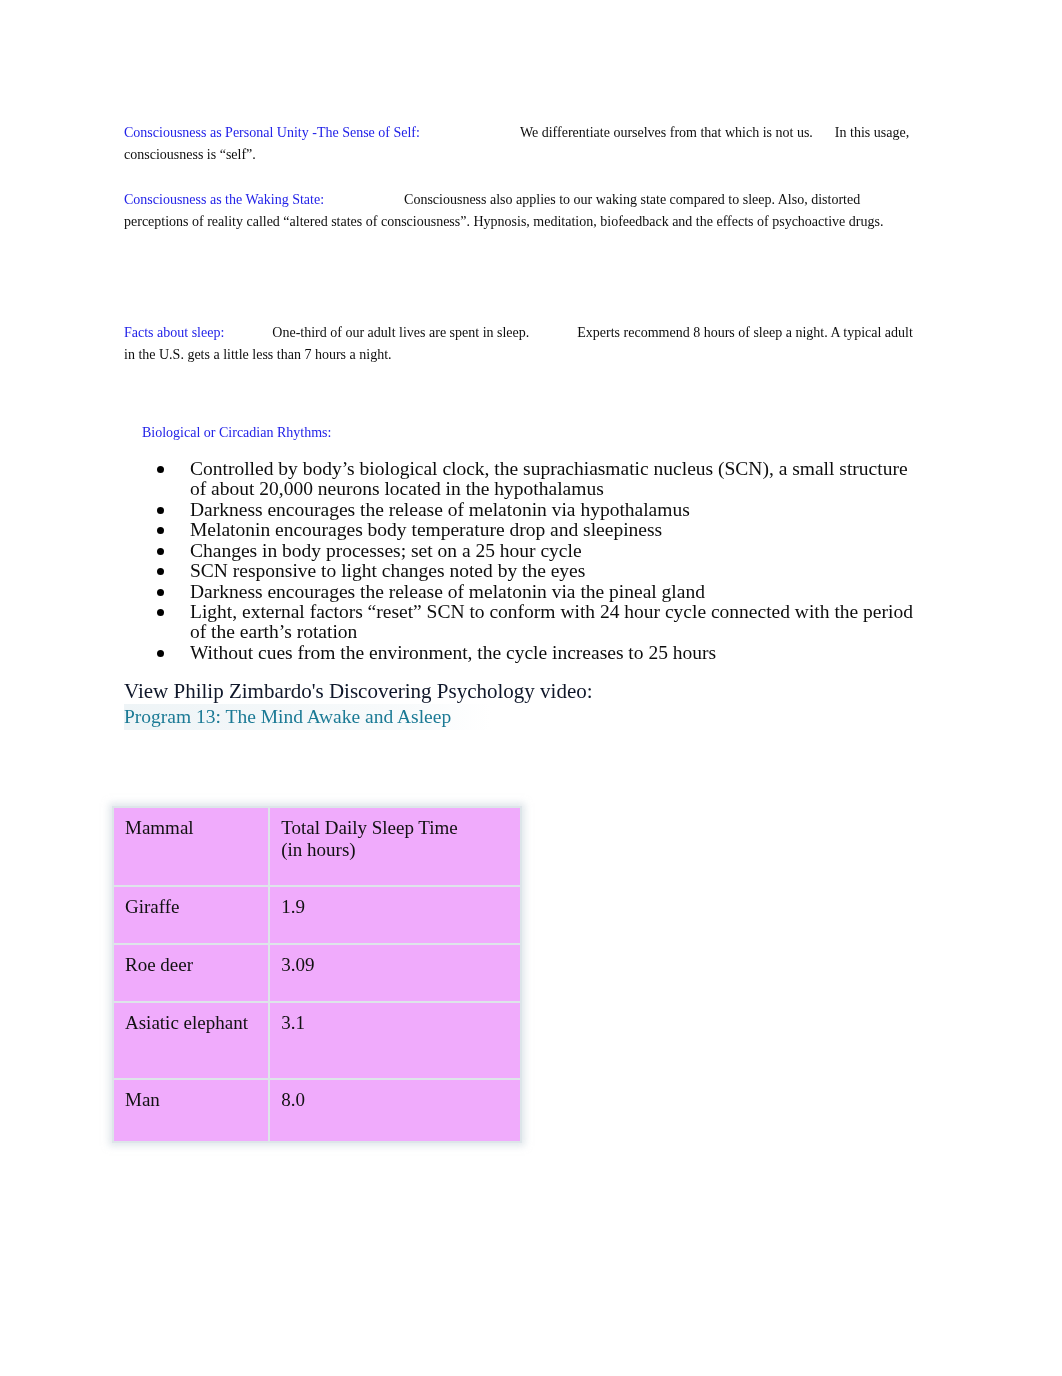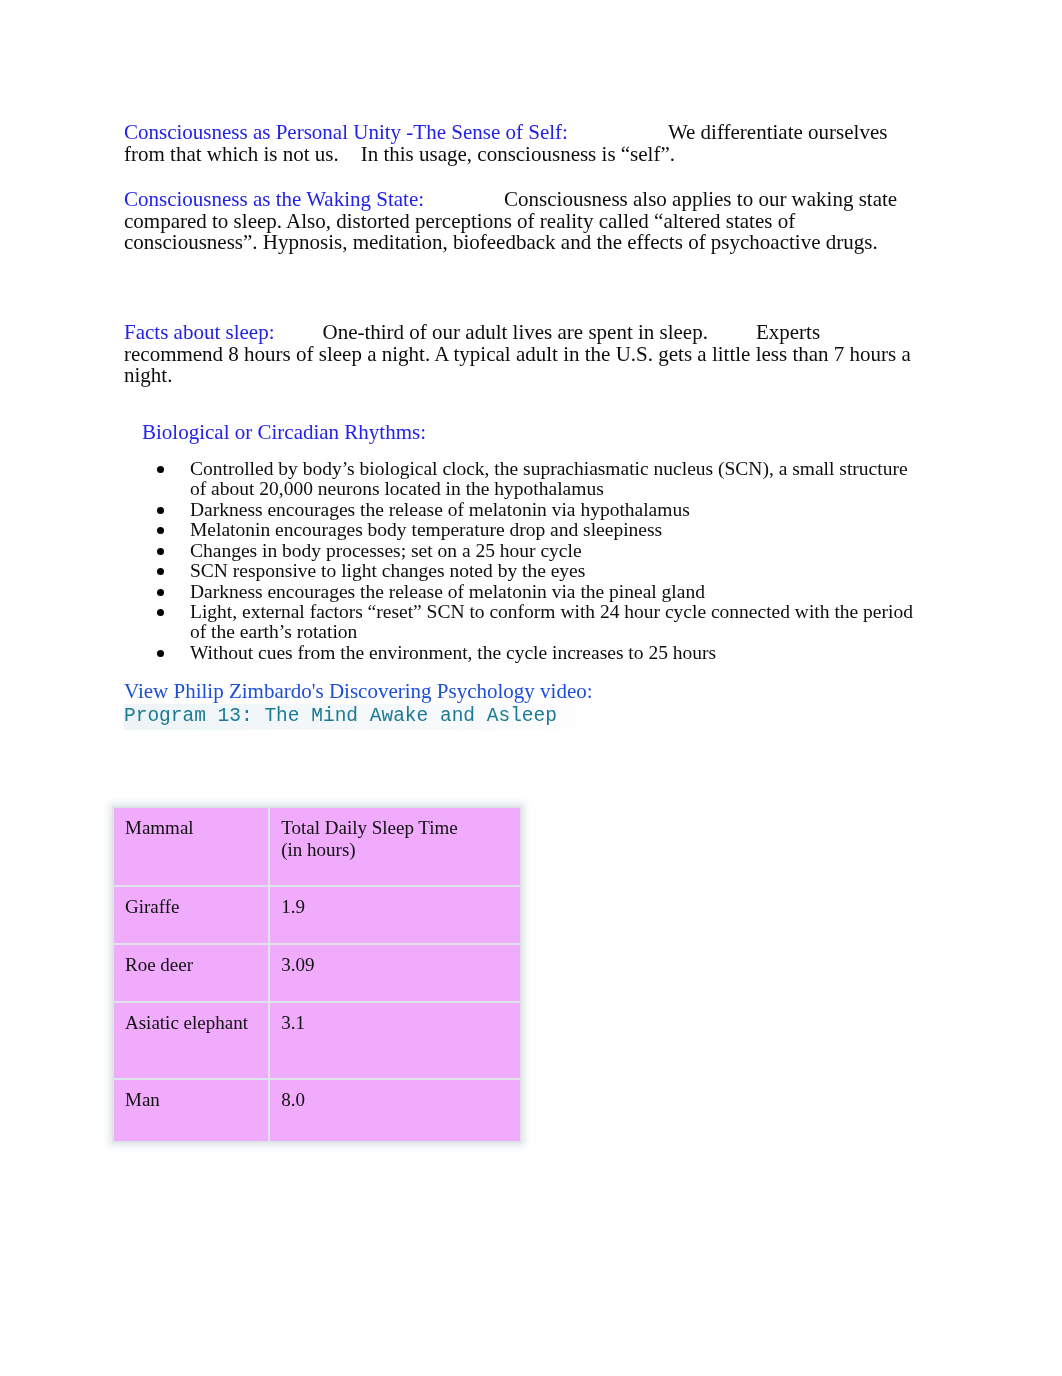--- a/index.html
+++ b/index.html
@@ -26,21 +26,21 @@
   }
 
   
   .narrow {
     font-family: "Liberation Serif", "DejaVu Serif", serif;
     transform-origin: left top;
   }
 
   .block {
     position: absolute;
-    font-size: 21px;
+    font-size: 14px;
     line-height: 21.5px;
   }
 
   .hdr {
     color: #2222E8;
   }
 
   .txt {
     color: #0d0d0d;
   }
@@ -85,31 +85,31 @@
     display: block;
   }
 
   
   #video-line {
     position: absolute;
     left: 124px;
     top: 679px;
     font-size: 21px;
     line-height: 24px;
-    color: #1d4ed8;
+    color: #0f172a;
     font-family: "Liberation Serif", "DejaVu Serif", serif;
   }
   #video-link {
     position: absolute;
     left: 124px;
     top: 704px;
     font-size: 19.5px;
     line-height: 23px;
     color: #1B7A95;
-    font-family: Liberation Mono, monospace;
+    font-family: Liberation Serif, serif;
     background: linear-gradient(to right, rgba(235,242,245,0.85), rgba(240,245,247,0.45) 78%, rgba(255,255,255,0));
     padding: 1px 40px 2px 0;
     text-align: center;
   }
 
   
   #sleep-table-wrap {
     position: absolute;
     left: 112px;
     top: 806px;

